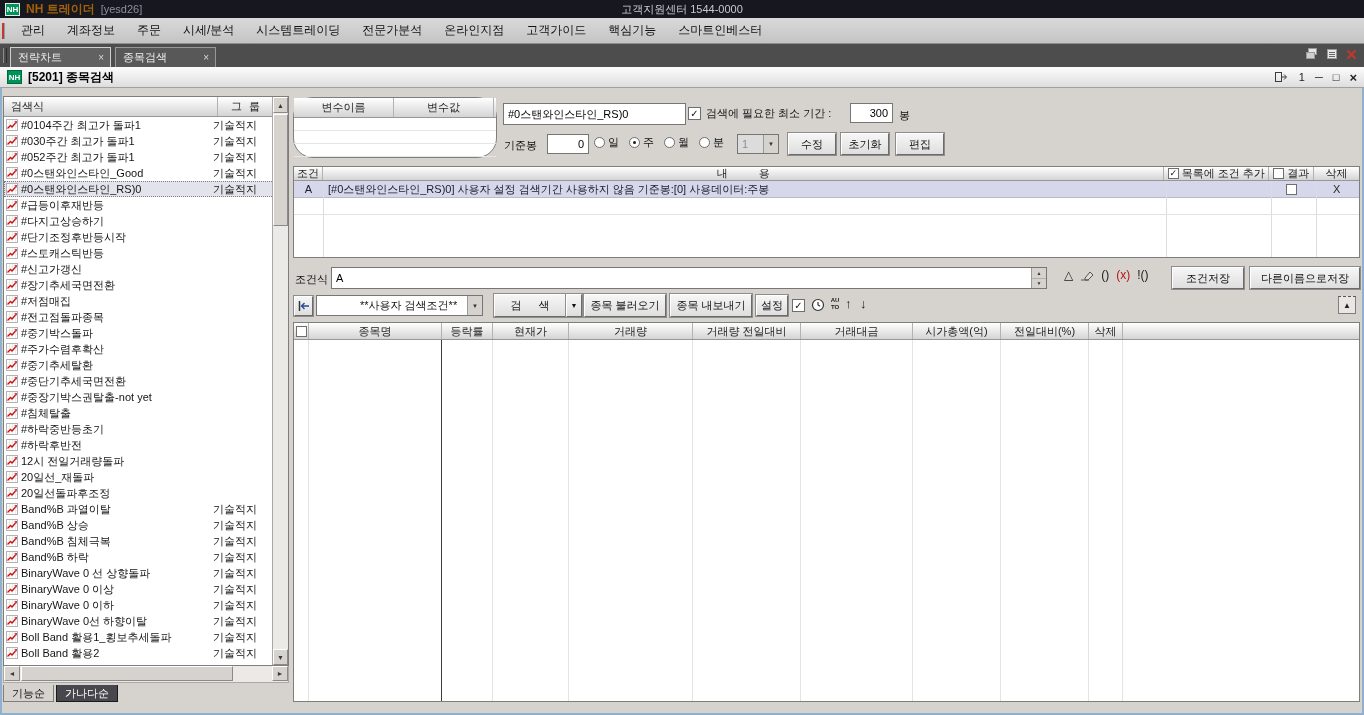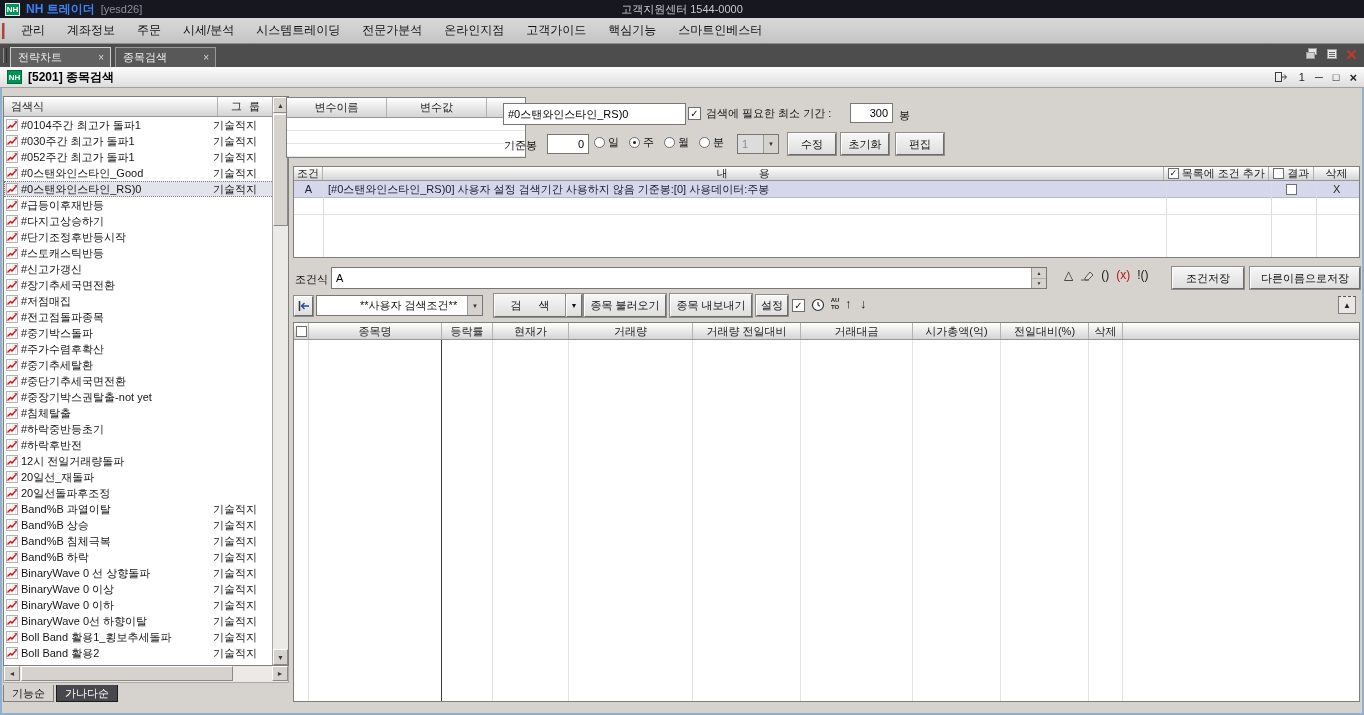--- a/index.html
+++ b/index.html
@@ -2,21 +2,21 @@
 <html><head>
 <meta charset="utf-8">
 <style>
 *{margin:0;padding:0;box-sizing:border-box;}
 html,body{width:1364px;height:715px;overflow:hidden;}
 body{font-family:"Liberation Sans","DejaVu Sans",sans-serif;font-size:11px;background:#d6d3ce;position:relative;color:#111;}
 
 
 #titlebar{position:absolute;left:0;top:0;width:1364px;height:18px;background:#17171f;display:flex;align-items:center;padding:0 5px;gap:6px;}
 .nh-badge{width:15px;height:13px;background:#00935a;border:1px solid #e8e8e8;color:#fff;font-size:8px;font-weight:bold;display:flex;align-items:center;justify-content:center;flex:0 0 auto;}
-.app-title{color:#3b82f6;font-weight:bold;font-size:12px;}
+.app-title{color:#a16207;font-weight:bold;font-size:12px;}
 .user-id{color:#8f8f9e;font-size:11px;}
 .support-center{position:absolute;left:50%;transform:translateX(-50%);color:#c9c9d2;}
 #tb-right{margin-left:auto;display:flex;align-items:center;gap:0;color:#c9c9d2;margin-top:32px;}
 .tb-glyph{color:#c9c9d2;font-size:11px;line-height:1;}
 .tb-close{font-size:13px;font-weight:bold;}
 
 
 #menubar{position:absolute;left:0;top:18px;width:1364px;height:26px;background:linear-gradient(#d9d9d9,#c4c4c4);border-bottom:1px solid #8e8e8e;display:flex;align-items:center;}
 .menu-grip{width:3px;height:16px;margin:0 5px 0 2px;border-left:2px solid #c23a2e;border-right:1px solid #9a9a9a;}
 #menu-items{display:flex;align-items:center;}
@@ -63,21 +63,21 @@
 #lp-hscroll{position:absolute;left:3px;top:578px;width:286px;height:17px;background:#eceae6;border:1px solid #a8a8a8;border-top:none;}
 .sbh-btn{position:absolute;top:0;width:16px;height:15px;background:#d6d3ce;border:1px solid #8a8a8a;border-top-color:#fff;border-left-color:#fff;display:flex;align-items:center;justify-content:center;font-size:7px;color:#3c3c3c;}
 .sbh-left{left:0;}
 .sbh-right{right:0;}
 .sb-thumb-h{position:absolute;left:17px;top:0;width:212px;height:15px;background:#d6d3ce;border:1px solid #8a8a8a;border-top-color:#fff;border-left-color:#fff;}
 #left-tabs{position:absolute;left:3px;top:597px;height:18px;display:flex;gap:2px;}
 .btab{display:inline-flex;align-items:center;height:17px;padding:0 8px;background:#d6d3ce;border:1px solid #7e7e7e;border-top:none;color:#111;font-family:Liberation Serif, serif;}
 .btab.active{background:#47474d;color:#fff;border-color:#1a1a1a;}
 
 
-#vars-table{left:286px;top:9px;width:240px;height:61px;}
+#vars-table{left:293px;top:9px;width:204px;height:61px;border-radius:20px;}
 #vars-table .hdr{width:100px;}
 .vars-body i{display:block;height:13px;border-bottom:1px solid #e6e6e6;}
 
 
 .tin{position:absolute;background:#fff;border:1px solid #767676;padding:0 4px;font-size:11px;color:#000;font-family:inherit;}
 .tin.right{text-align:right;}
 #formula-name{left:503px;top:15px;width:183px;height:22px;}
 #minp{position:absolute;left:688px;top:18px;display:flex;align-items:center;gap:5px;}
 #minp-input{left:850px;top:15px;width:43px;height:20px;}
 #minp-unit{position:absolute;left:899px;top:20px;}

